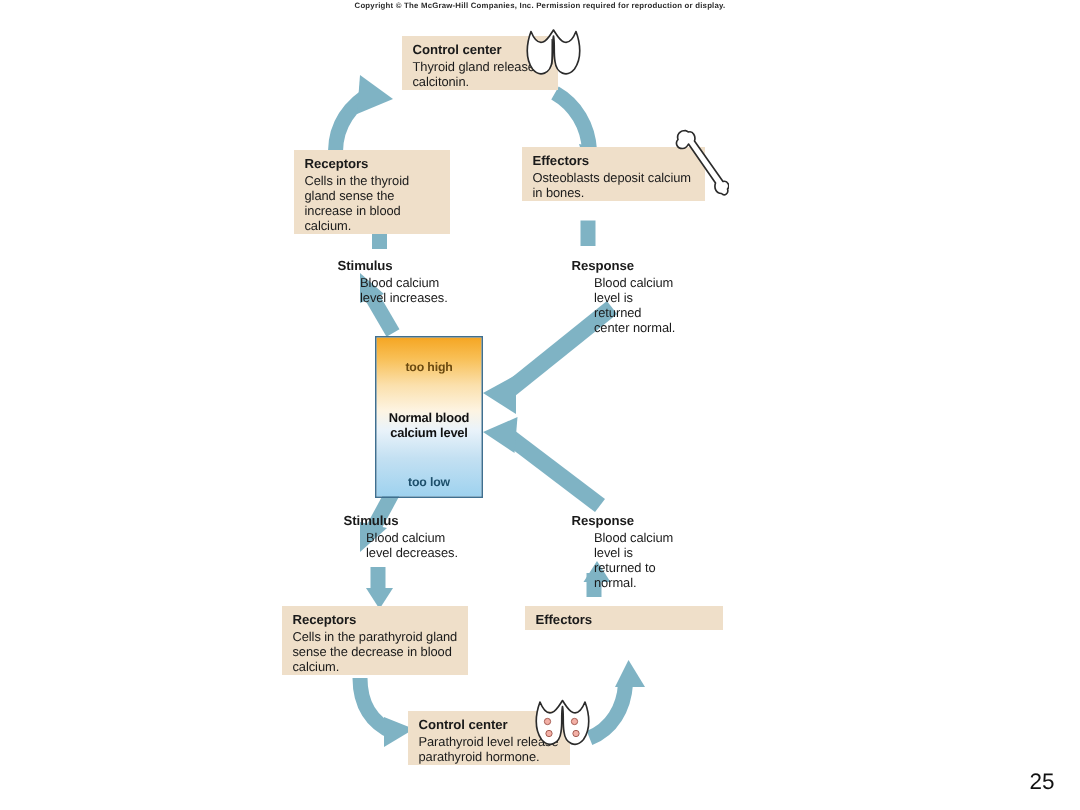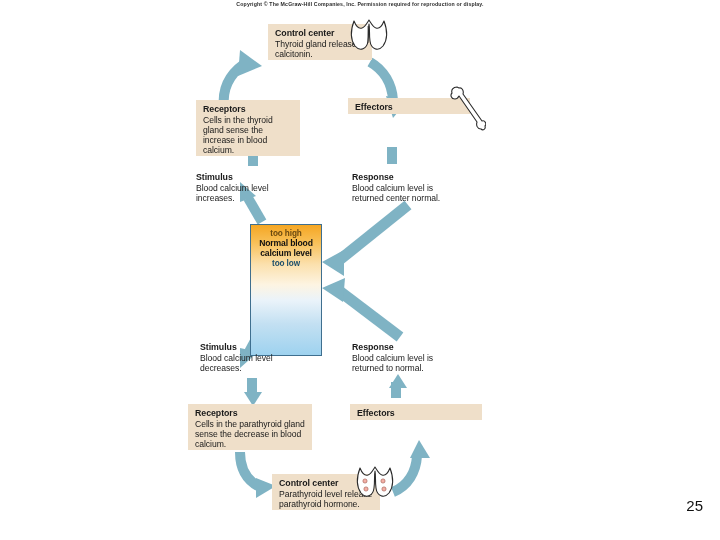--- a/index.html
+++ b/index.html
@@ -71,44 +71,46 @@
     font-size: 8.6px;
     line-height: 1.17;
     letter-spacing: -0.05px;
     background: transparent;
   }
   .plain .hdr {
     font-weight: bold;
     display: block;
     font-size: 8.8px;
     margin-bottom: 0.5px;
-  }
-  .plain .bdy { display: block; }
+    margin-left: 29px;
+  }
+  .plain .bdy { display: block; margin-left: 44px; }
 
   
   #setpoint {
     position: absolute;
     left: 250px;
     top: 224px;
     width: 72px;
-    height: 132px;
+    height: 108px;
     border: 1px solid #3f6f8f;
     box-sizing: border-box;
     background: linear-gradient(to bottom,
         #f5a623 0%,
         #f8bf55 13%,
         #fbe0ac 30%,
         #fdf4e2 46%,
         #eaf3fa 58%,
         #c3e0f2 76%,
         #9ed2ef 100%);
     display: flex;
     flex-direction: column;
     align-items: center;
-    padding: 4px 0 5px 0;
+    justify-content: space-between;
+    padding: 15px 0 5px 0;
   }
   #setpoint .edge-lbl {
     font-size: 8.2px;
     font-weight: bold;
     color: #1d4f6b;
     letter-spacing: -0.1px;
   }
   #setpoint .edge-lbl.high { color: #6b4a10; }
   #setpoint .center-lbl {
     font-size: 8.6px;
@@ -116,21 +118,21 @@
     color: #111111;
     text-align: center;
     line-height: 1.2;
     letter-spacing: -0.15px;
   }
 
   
   .page-number {
     position: absolute;
     right: 17px;
-    bottom: 26px;
+    bottom: 10px;
     font-size: 15px;
     color: #111111;
     font-family: "Liberation Sans", sans-serif;
   }
 
   
   .organ {
     position: absolute;
   }
 </style>
@@ -215,20 +217,21 @@
     <path d="M22 9 L22 26" stroke="#2b2b2b" stroke-width="0.7" fill="none"></path>
   </svg>
 
   <div class="box" style="left:196px; top:100px; width:104px;">
     <span class="hdr">Receptors</span>
     <span class="bdy">Cells in the thyroid gland sense the increase in blood calcium.</span>
   </div>
 
   <div class="box" style="left:348px; top:98px; width:122px;">
     <span class="hdr">Effectors</span>
+    <span class="bdy">Osteoblasts deposit calcium in bones.</span>
   </div>
 
   <svg class="organ" style="left:450px; top:84px;" width="36" height="50" viewBox="0 0 36 50">
     <path d="M7 3 C3 3 1 6 2 9 C0 11 1 15 5 15 C7 15 8 14 9 12
              L27 38 C26 41 27 45 31 45 C33 47 36 45 35 42 C37 40 35 36 32 37
              L13 10 C14 7 12 3 9 4 Z" fill="#ffffff" stroke="#2b2b2b" stroke-width="1.1" stroke-linejoin="round"></path>
   </svg>
 
   <div class="plain" style="left:196px; top:172px; width:104px;">
     <span class="hdr">Stimulus</span>

